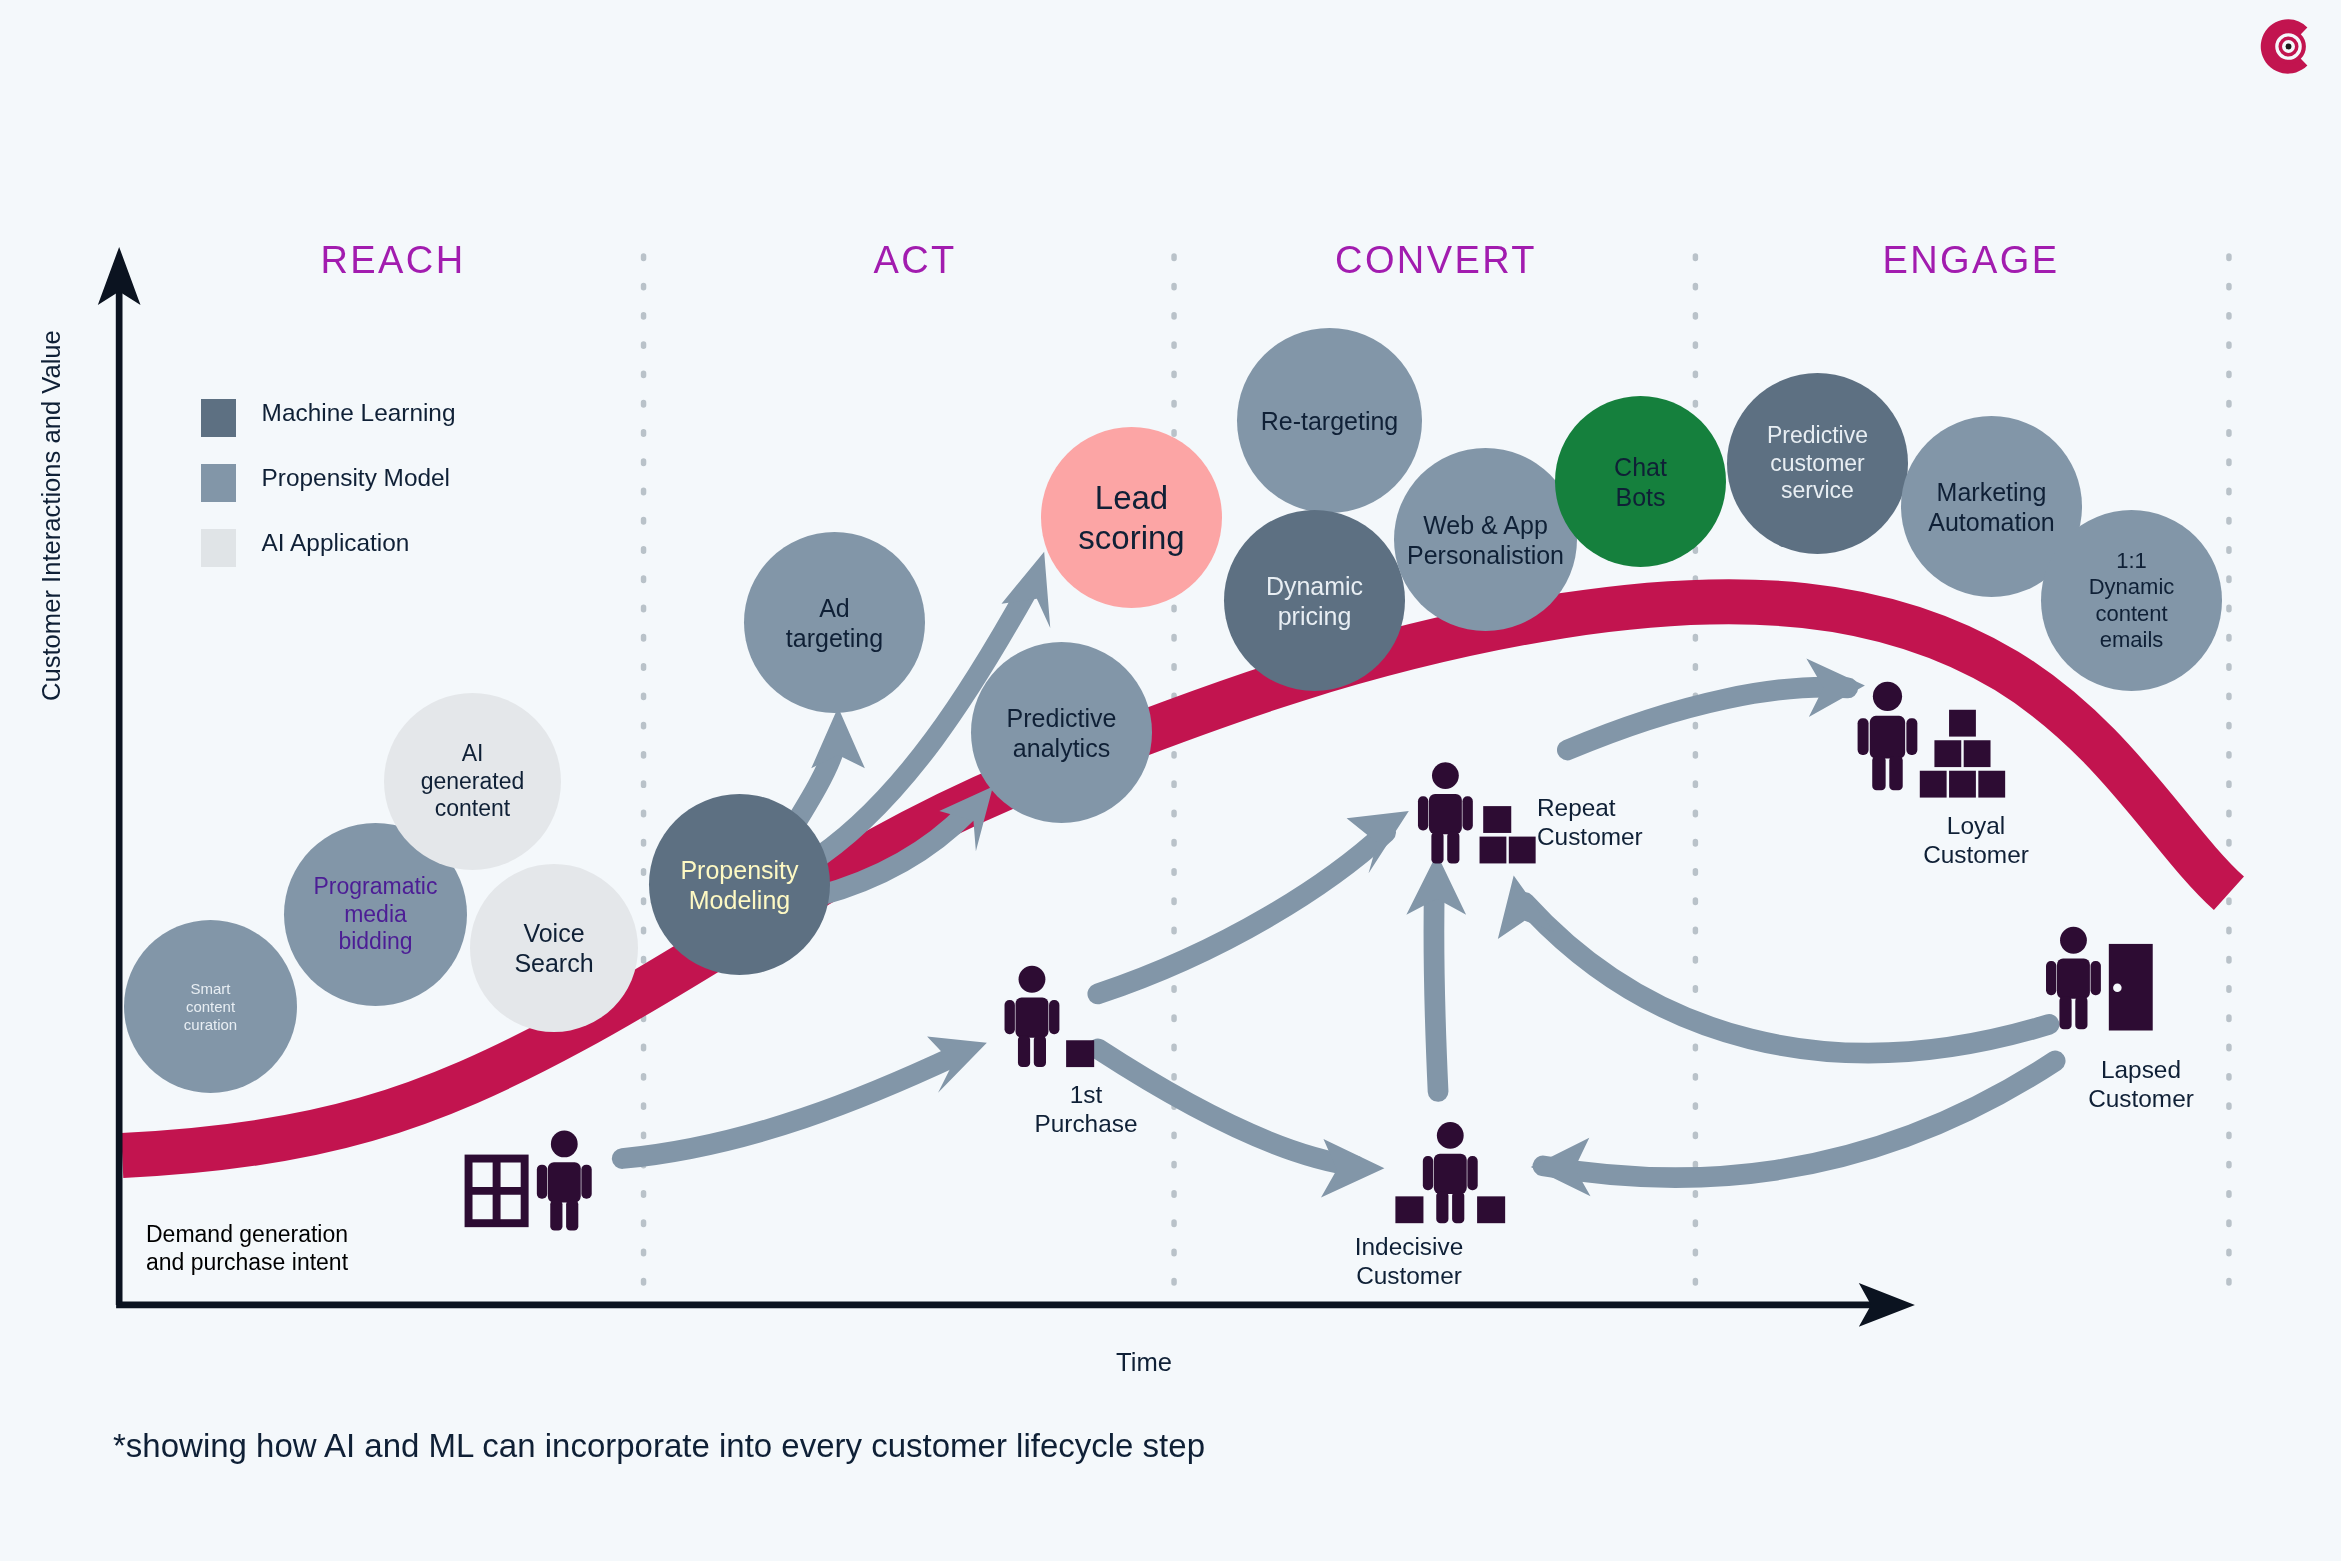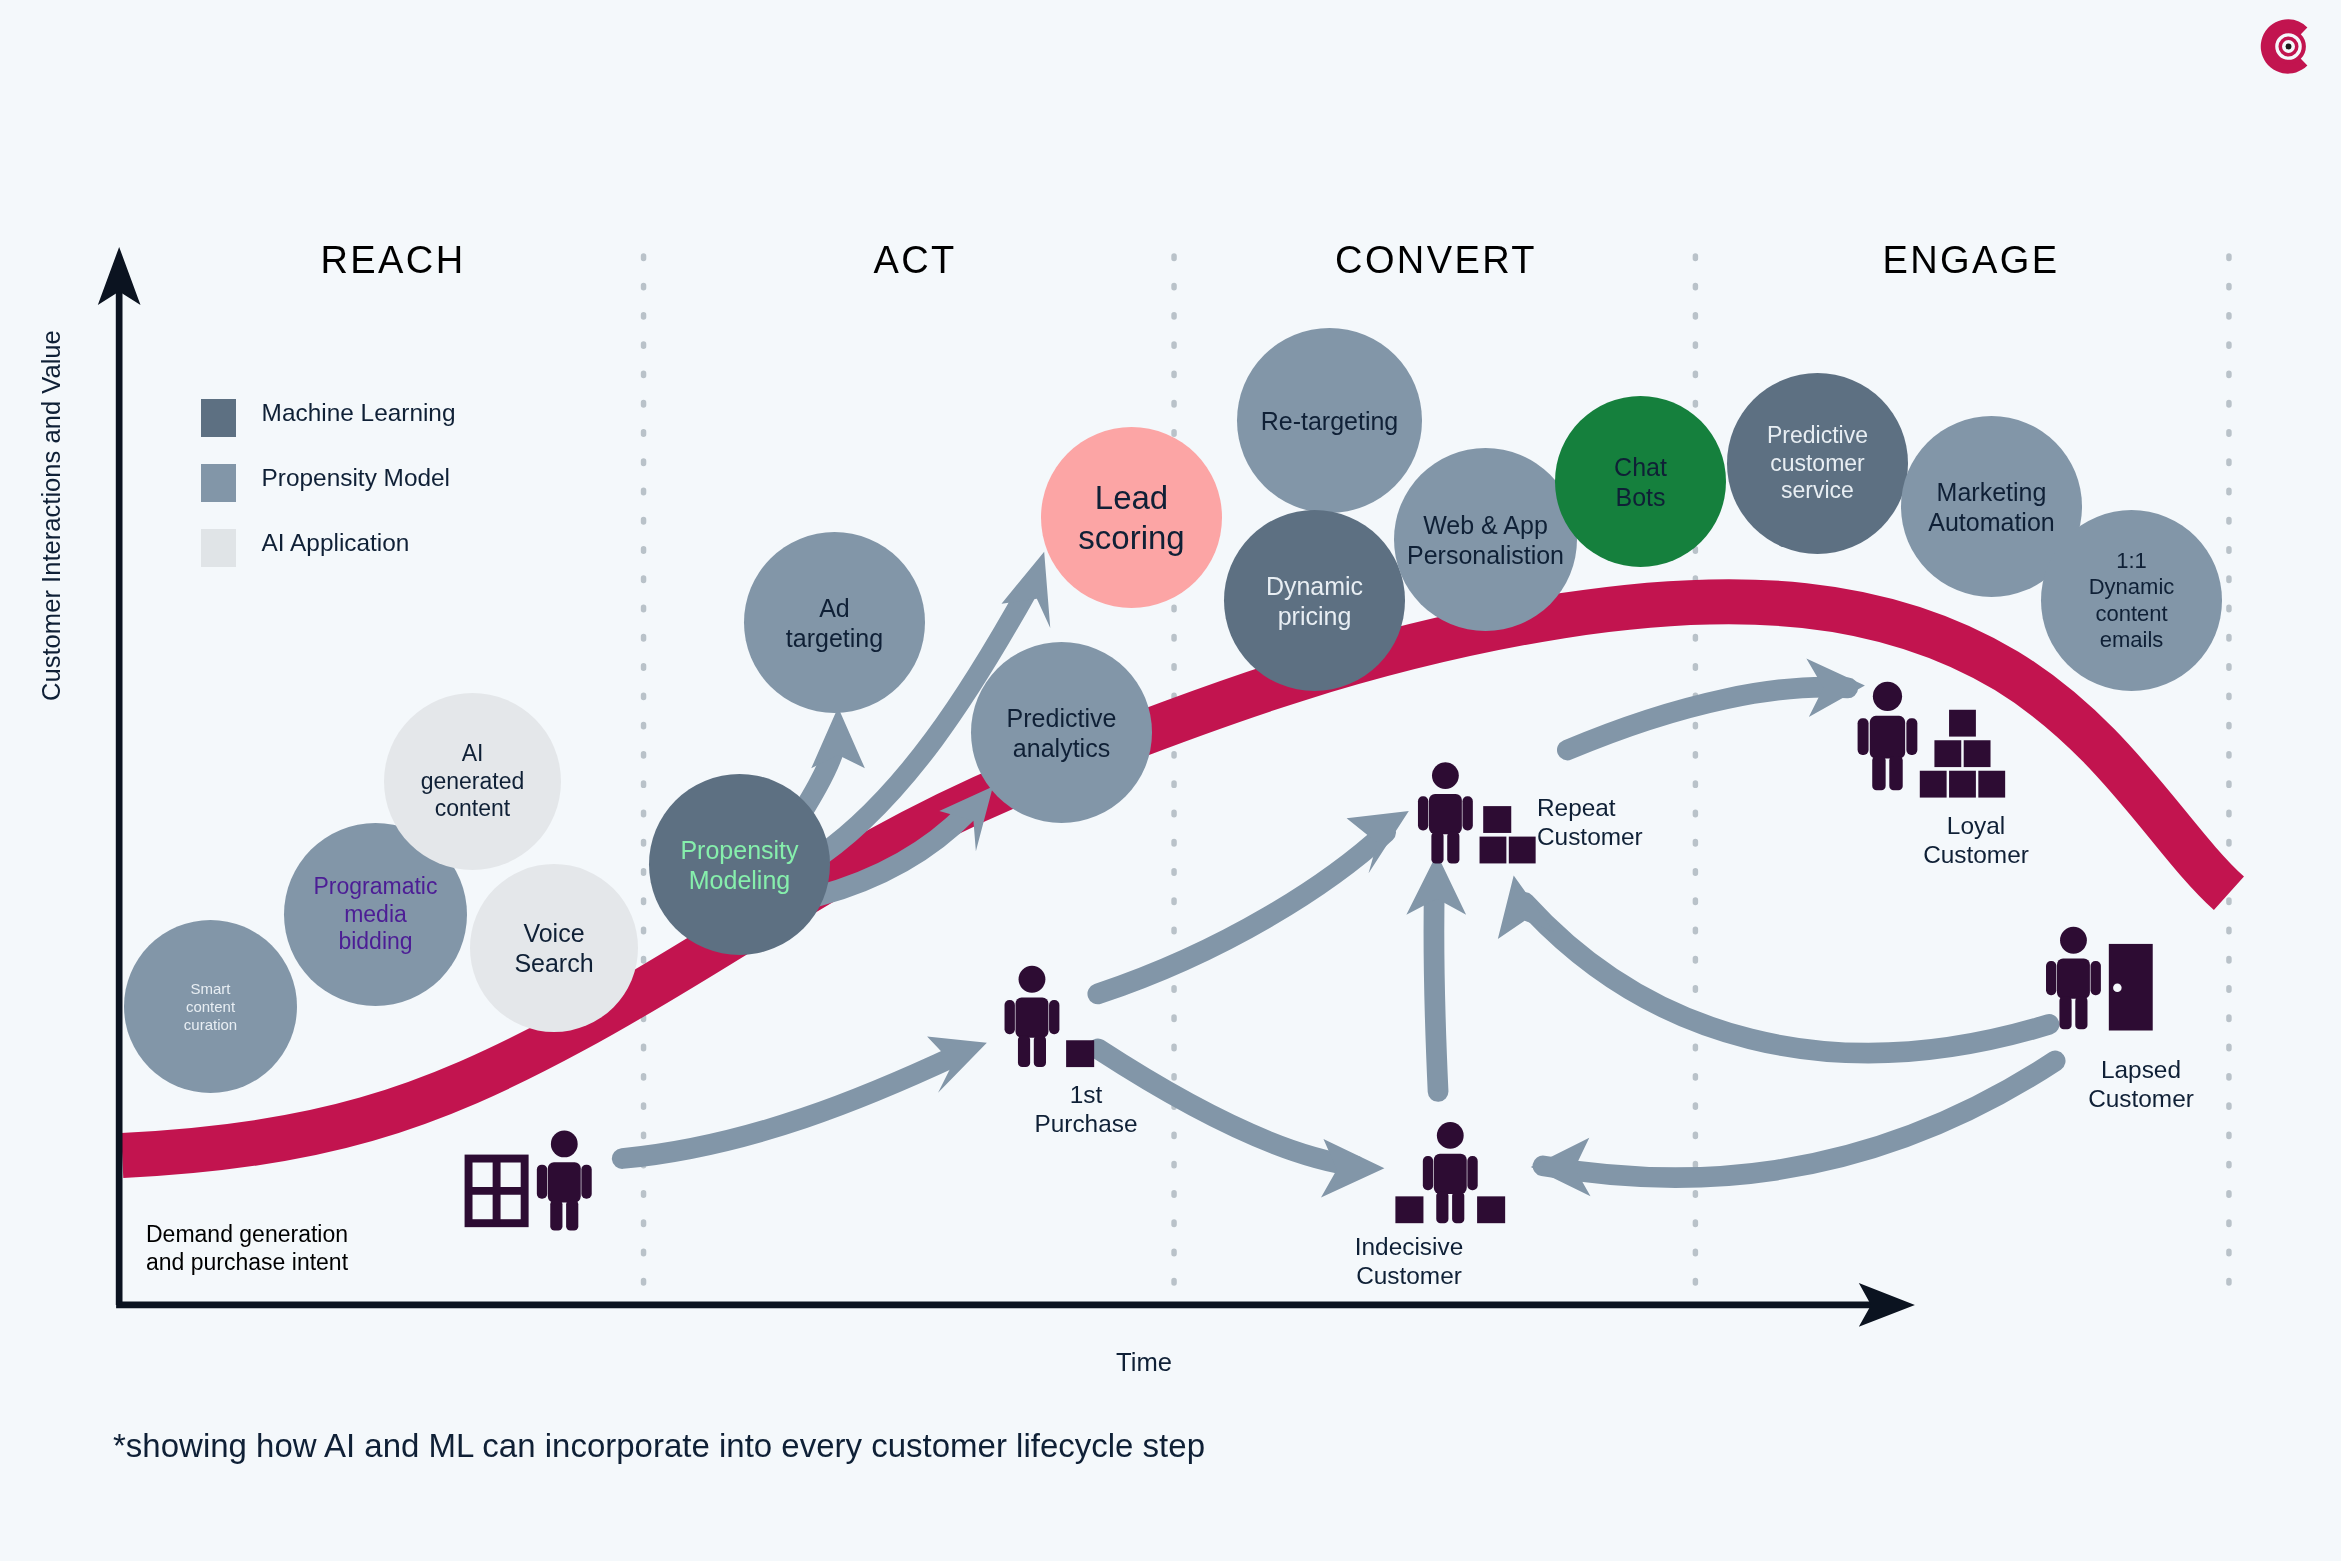--- a/index.html
+++ b/index.html
@@ -20,21 +20,21 @@
   .logo-word{font-size:50px;font-weight:bold;letter-spacing:1.2px;color:#0d0d0d;}
   .logo-tag{font-size:16.5px;font-weight:bold;color:#111;margin-top:3.7px;letter-spacing:0.1px;}
 
   
   .legend{position:absolute;left:201px;top:399px;}
   .legend-row{display:flex;align-items:flex-start;height:48px;margin-bottom:17px;}
   .legend-sw{width:35px;height:38px;flex:0 0 auto;}
   .legend-lb{margin-left:25.6px;font-size:24.4px;color:#0f2036;white-space:nowrap;}
 
   
-  .phase{position:absolute;top:239px;font-size:38px;letter-spacing:2.4px;color:#000000;
+  .phase{position:absolute;top:239px;font-size:38px;letter-spacing:2.4px;color:#a21caf;
          transform:translateX(-50%);white-space:nowrap;}
 
   
   .ylab{position:absolute;left:37px;top:701px;transform:rotate(-90deg);transform-origin:left top;
         font-size:25.6px;color:#0f2036;white-space:nowrap;}
   .xlab{position:absolute;left:1144px;top:1348px;font-size:25.6px;color:#0f2036;
         transform:translateX(-50%);white-space:nowrap;}
   .demand{position:absolute;left:146px;top:1220px;font-size:23px;line-height:1.22;
           color:#000000;white-space:pre-line;}
   .caption{position:absolute;left:113px;top:1427px;font-size:33px;color:#0f2036;white-space:nowrap;}
@@ -229,21 +229,21 @@
 content
 curation</div>
       <div class="bub" style="left: 284px; top: 823px; width: 183px; height: 183px; background: rgb(130, 150, 168); color: #4c1d95; font-size: 23px;">Programatic
 media
 bidding</div>
       <div class="bub" style="left: 384px; top: 693px; width: 177px; height: 177px; background: rgb(228, 231, 234); color: rgb(15, 32, 54); font-size: 23px;">AI
 generated
 content</div>
       <div class="bub" style="left: 470px; top: 864px; width: 168px; height: 168px; background: rgb(228, 231, 234); color: rgb(15, 32, 54); font-size: 25px;">Voice
 Search</div>
-      <div class="bub" style="left: 649px; top: 774px; width: 181px; height: 181px; background: rgb(93, 112, 130); color: #86efac; font-size: 25px;">Propensity
+      <div class="bub" style="left: 649px; top: 794px; width: 181px; height: 181px; background: rgb(93, 112, 130); color: #fef9c3; font-size: 25px;">Propensity
 Modeling</div>
       <div class="bub" style="left: 744px; top: 532px; width: 181px; height: 181px; background: rgb(130, 150, 168); color: rgb(15, 32, 54); font-size: 25px;">Ad
 targeting</div>
       <div class="bub" style="left: 971px; top: 642px; width: 181px; height: 181px; background: rgb(130, 150, 168); color: rgb(15, 32, 54); font-size: 25px;">Predictive
 analytics</div>
       <div class="bub" style="left: 1041px; top: 427px; width: 181px; height: 181px; background: #fca5a5; color: rgb(15, 32, 54); font-size: 33px;">Lead
 scoring</div>
       <div class="bub" style="left: 1237px; top: 328px; width: 185px; height: 185px; background: rgb(130, 150, 168); color: rgb(15, 32, 54); font-size: 25px;">Re-targeting</div>
       <div class="bub" style="left: 1224px; top: 510px; width: 181px; height: 181px; background: rgb(93, 112, 130); color: rgb(232, 238, 243); font-size: 25px;">Dynamic
 pricing</div>

